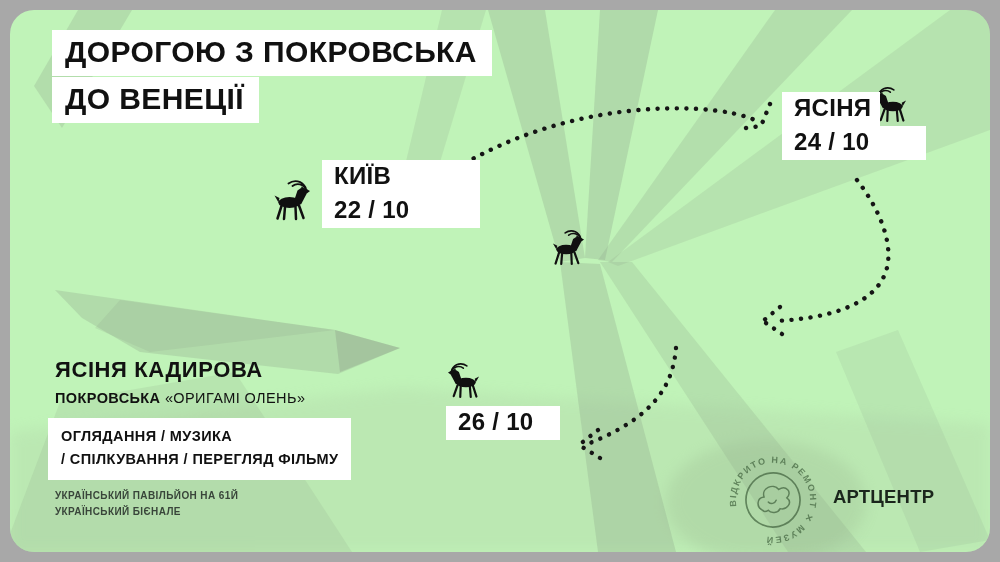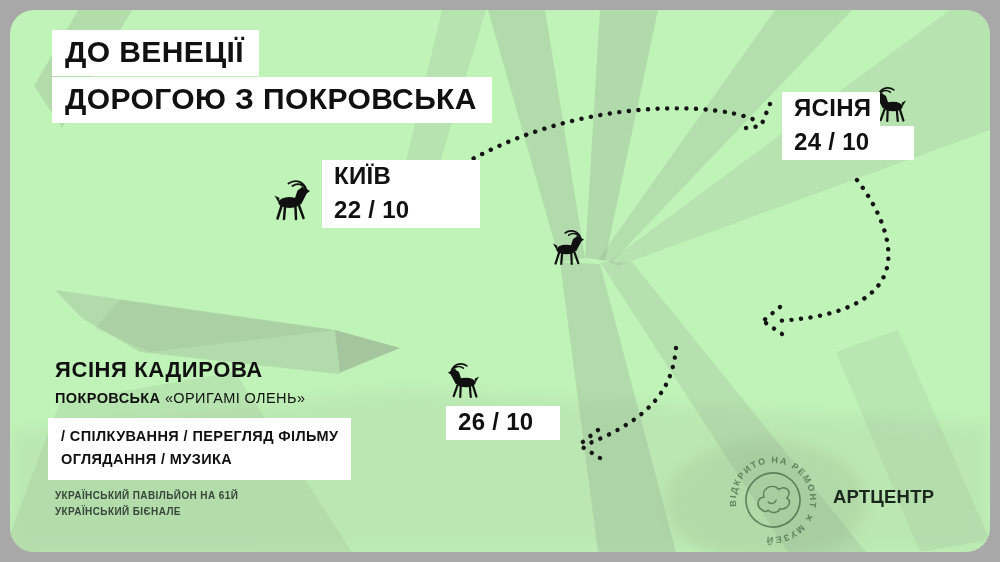--- a/index.html
+++ b/index.html
@@ -18,21 +18,21 @@
   .title{position:absolute;left:52px;top:30px}
   .title .box{font-size:30px;font-weight:700;letter-spacing:.4px;padding:5px 15px 7px 13px}
   .title .box+.box{margin-top:1px}
 
   .stop{position:absolute}
   .stop .box{font-size:24px;font-weight:700;letter-spacing:.3px;padding:3px 12px 6px;line-height:1.05}
   .stop-kyiv{left:322px;top:160px}
   .stop-kyiv .box{width:158px}
   .stop-yasinia{left:782px;top:92px}
   .stop-yasinia .city{width:98px}
-  .stop-yasinia .date{width:132px}
+  .stop-yasinia .date{width:144px}
   .stop-ivano{left:558px;top:268px}
   .stop-ivano .date{width:178px}
   .stop-lviv{left:446px;top:406px}
   .stop-lviv .box{width:114px}
 
   .deer{position:absolute}
   .deer.flip{transform:scaleX(-1)}
   .deer-kyiv{left:270px;top:177px;width:48px;height:44px}
   .deer-yasinia{left:868px;top:84px;width:42px;height:39px}
   .deer-ivano{left:549px;top:227px;width:42px;height:39px}
@@ -120,22 +120,22 @@
       <path d="M433,184 C510,128 610,104 700,109 C727,111 744,115 757,121"></path>
       <path d="M770,104 L761,126 M746,128 L761,126"></path>
       <path d="M857,180 C878,207 891,238 888,262 C884,296 846,318 774,321"></path>
       <path d="M780,307 L763,321 M782,334 L763,321"></path>
       <path d="M676,348 C673,384 656,416 590,443"></path>
       <path d="M598,430 L579,445 M600,458 L579,445"></path>
     </g>
   </svg>
 
   <div class="title">
+    <span class="box">ДОРОГОЮ З ПОКРОВСЬКА</span>
     <span class="box">ДО ВЕНЕЦІЇ</span>
-    <span class="box">ДОРОГОЮ З ПОКРОВСЬКА</span>
   </div>
 
   <svg class="deer deer-kyiv" viewBox="0 0 48 44">
       <use href="#deer"></use>
     </svg>
   <svg class="deer deer-yasinia flip" viewBox="0 0 48 44">
       <use href="#deer"></use>
     </svg>
   <svg class="deer deer-ivano" viewBox="0 0 48 44">
       <use href="#deer"></use>
@@ -155,22 +155,22 @@
   <div class="stop stop-lviv">
     <span class="box date">26 / 10</span>
   </div>
 
   <div class="artist">
     <div class="name">ЯСІНЯ КАДИРОВА</div>
     <div class="work"><span>ПОКРОВСЬКА </span><b>«ОРИГАМІ ОЛЕНЬ»</b></div>
   </div>
 
   <div class="activities">
+    <div>ОГЛЯДАННЯ / МУЗИКА</div>
     <div>/ СПІЛКУВАННЯ / ПЕРЕГЛЯД ФІЛЬМУ</div>
-    <div>ОГЛЯДАННЯ / МУЗИКА</div>
   </div>
 
   <div class="pavilion">
     <div>УКРАЇНСЬКИЙ ПАВІЛЬЙОН НА 61Й</div>
     <div>УКРАЇНСЬКИЙ БІЄНАЛЕ</div>
   </div>
 
   <svg class="stamp" viewBox="0 0 92 92">
     <defs>
       <path id="stampCircle" d="M 9,46 A 37,37 0 1 1 9,46.02"></path>

